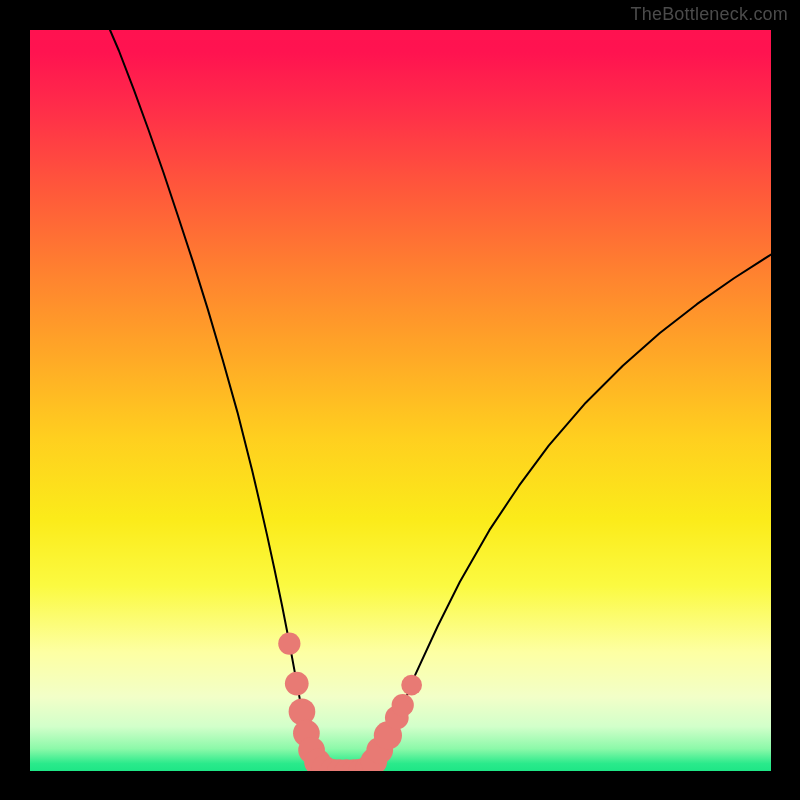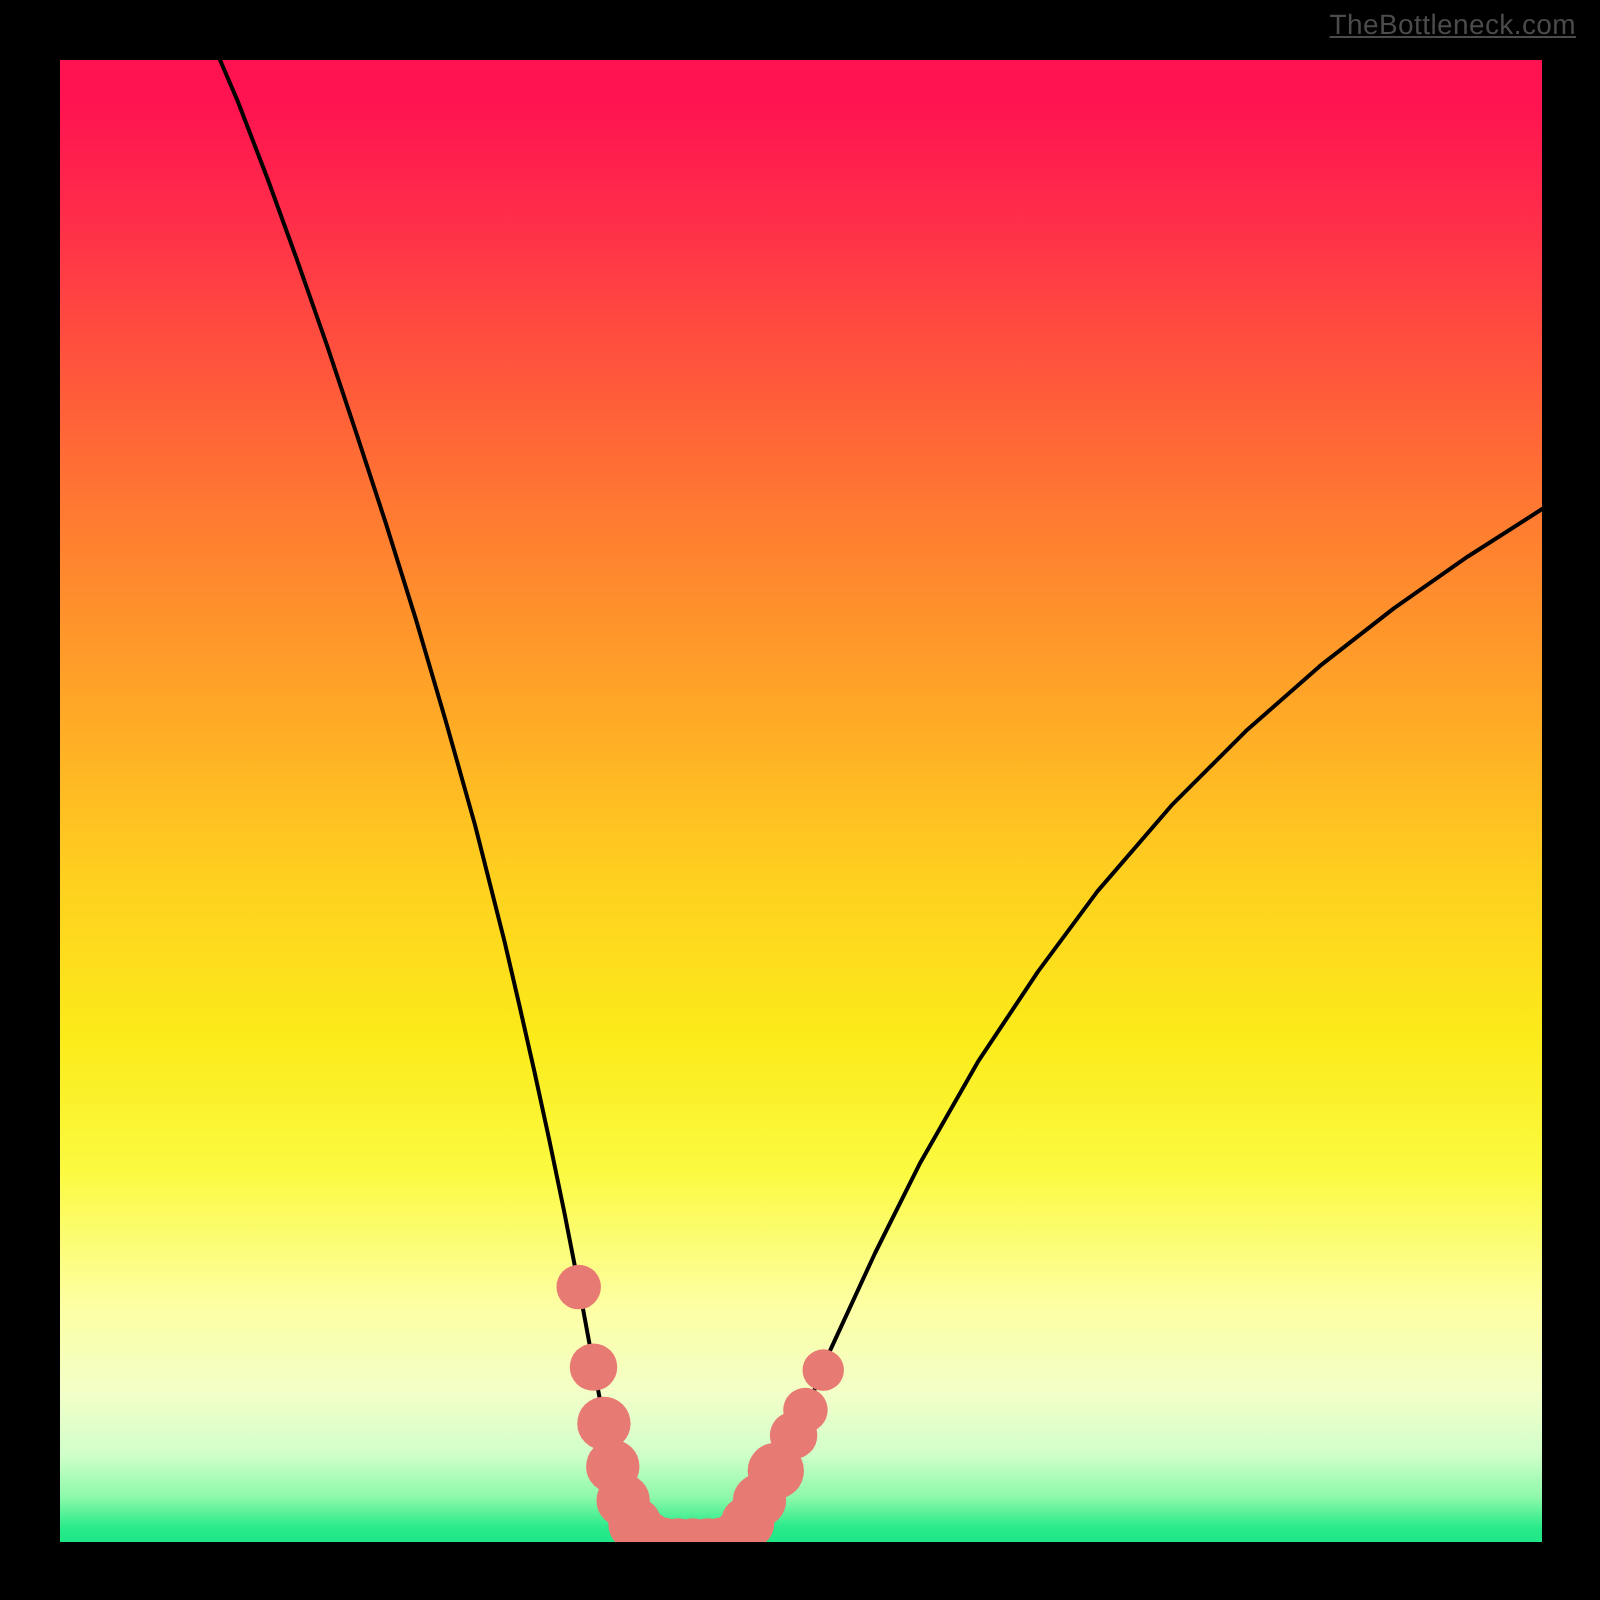--- a/index.html
+++ b/index.html
@@ -9,24 +9,23 @@
     background: #000;
     position: relative;
     font-family: Arial, Helvetica, sans-serif;
     overflow: hidden;
   }
   .watermark {
     position: absolute;
     top: 4px;
     right: 12px;
     color: #4b4b4b;
-    font-size: 14px;
+    font-size: 18px;
     letter-spacing: 0.2px;
     z-index: 10;
-    text-decoration: underline;
   }
   .plot {
     position: absolute;
     left: 30px;
     top: 30px;
     width: 741px;
     height: 741px;
   }
   .gradient {
     position: absolute;

